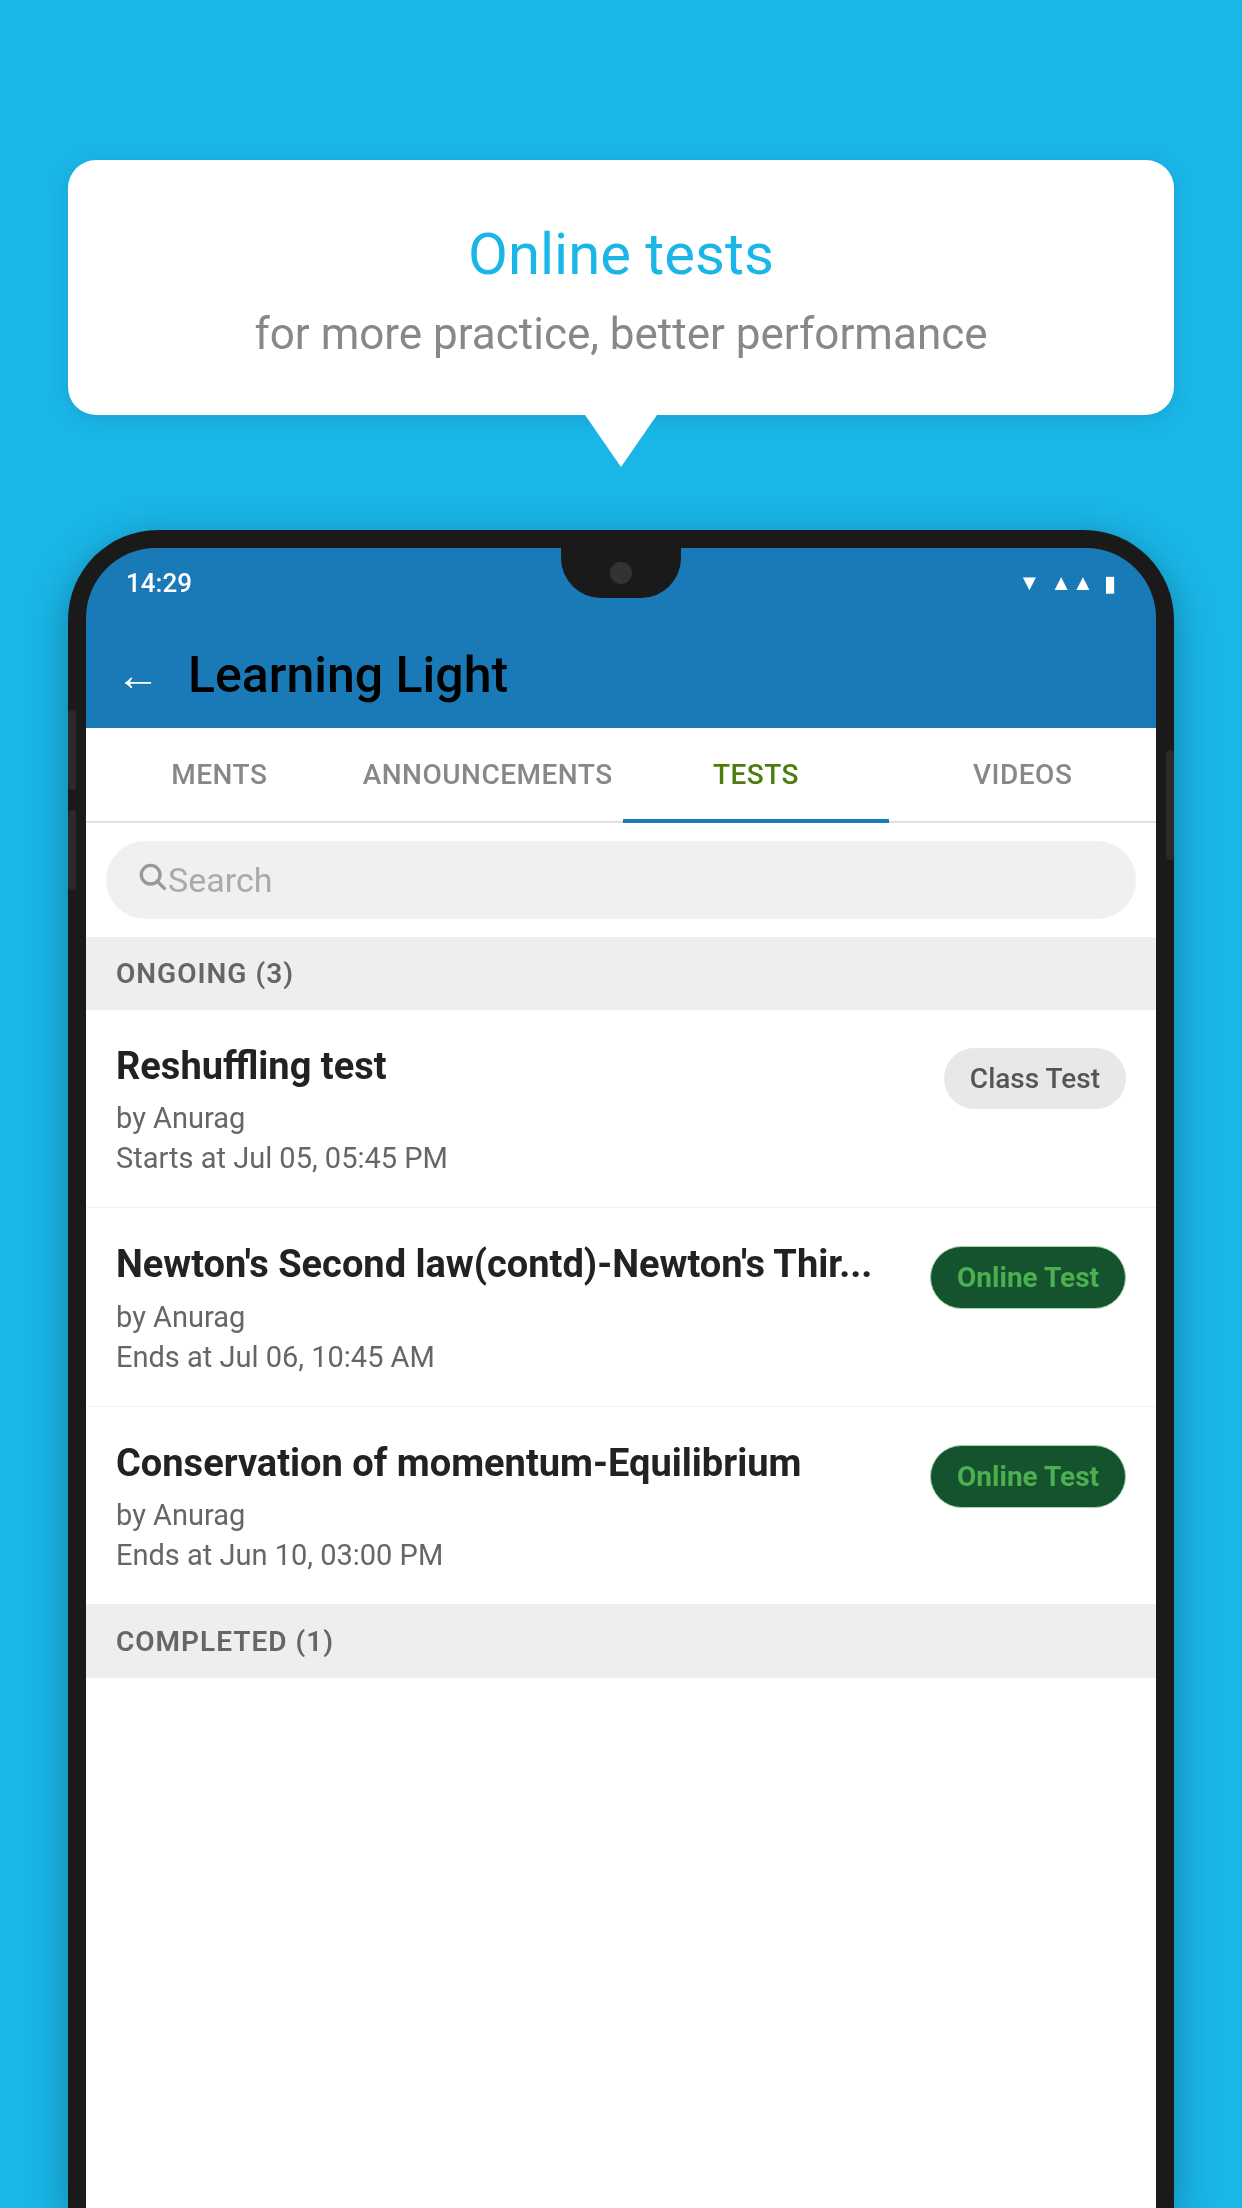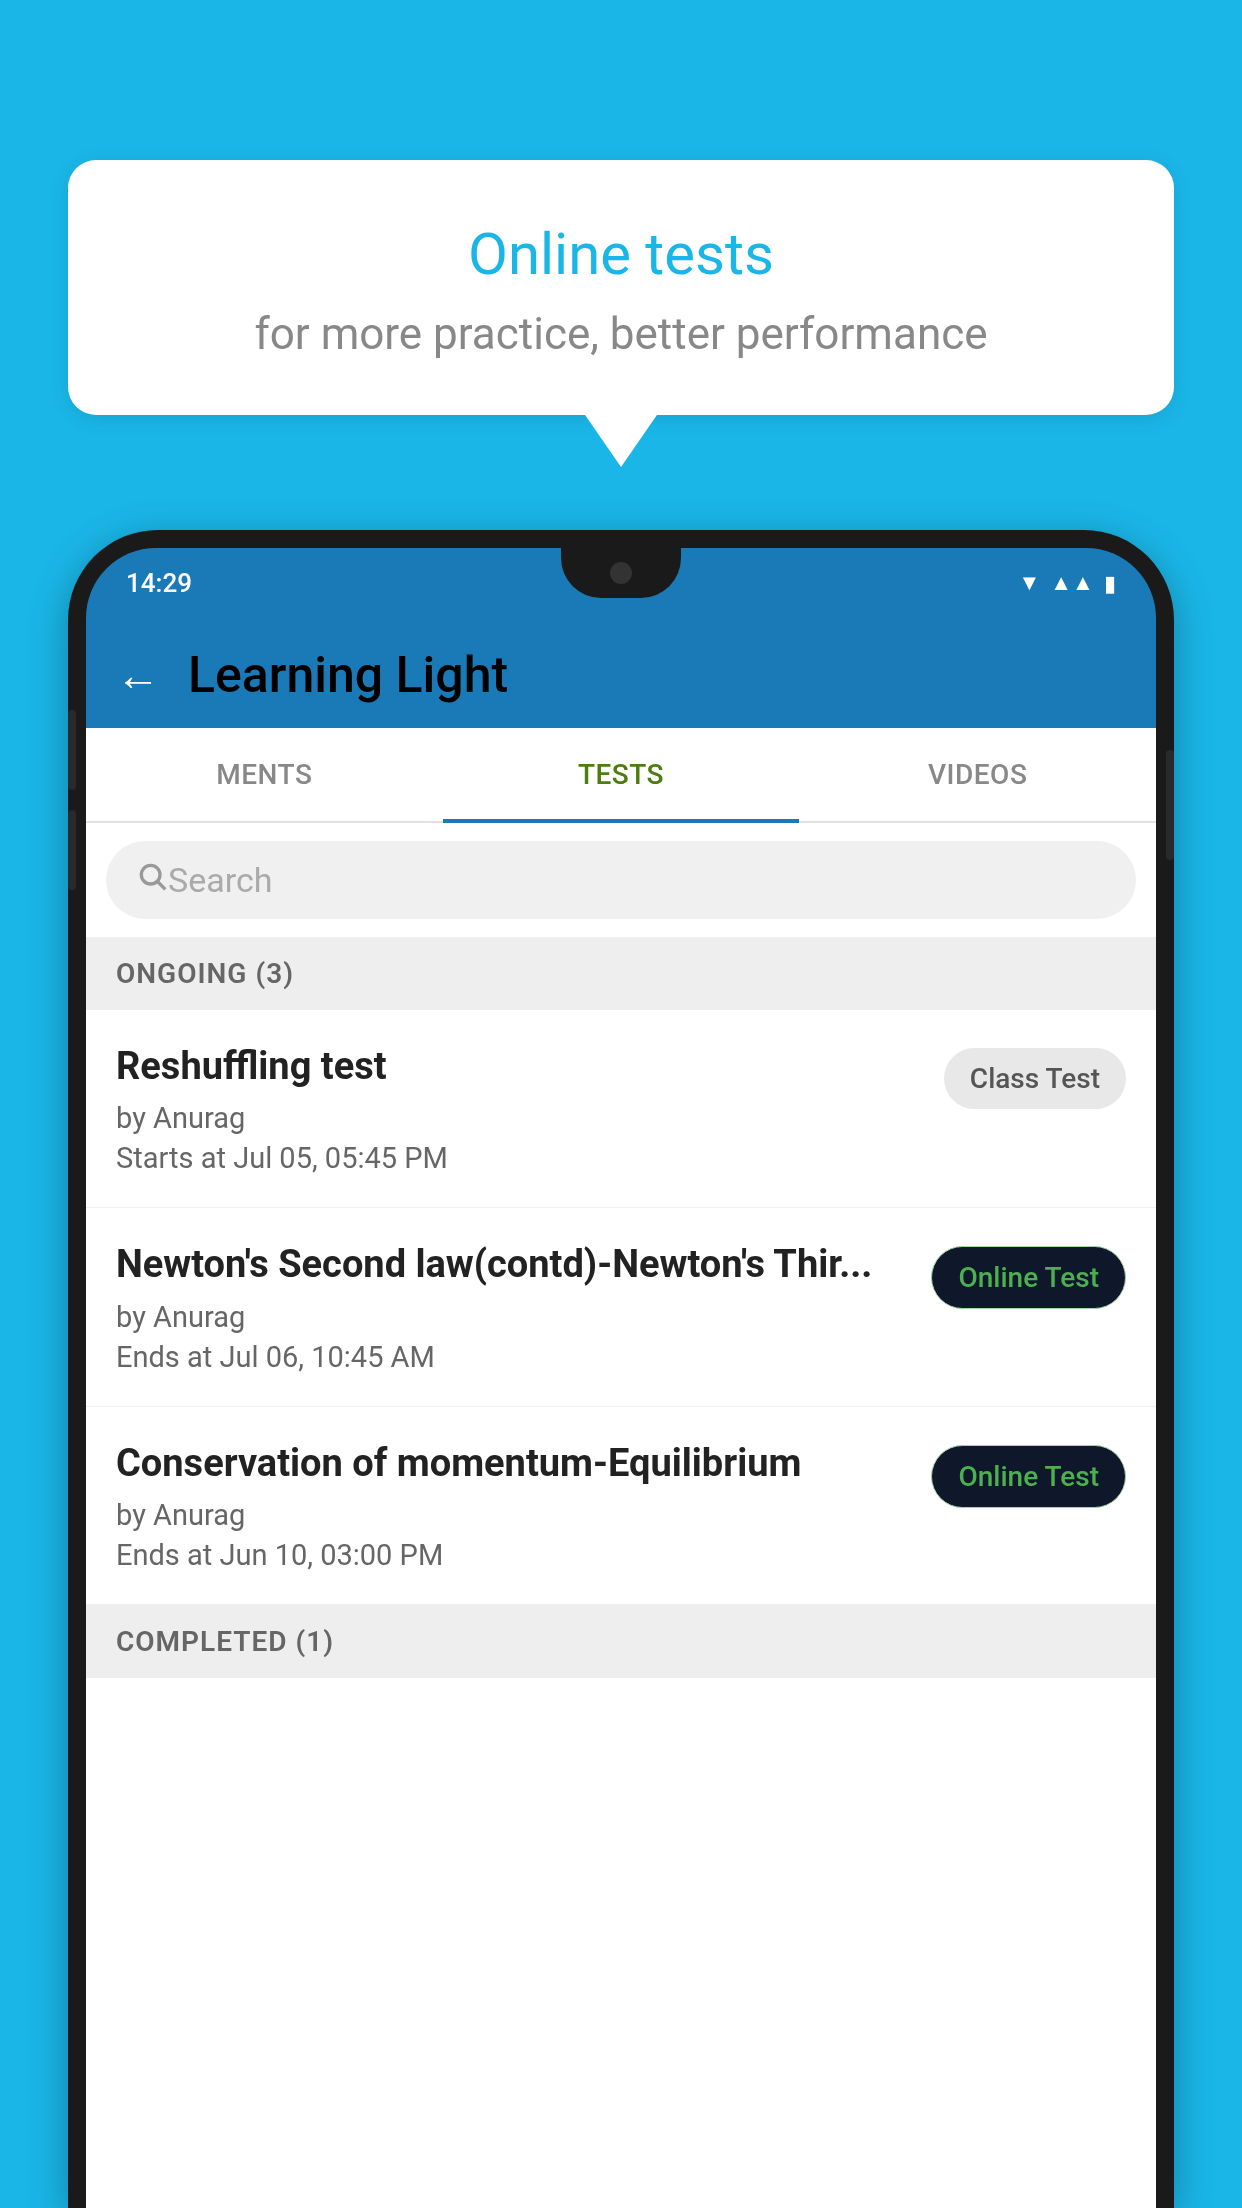--- a/index.html
+++ b/index.html
@@ -271,23 +271,24 @@
       margin-top: 6px;
       flex-shrink: 0;
     }
 
     .badge-class {
       background: #e8e8e8;
       color: #555;
     }
 
     .badge-online {
-      background: #0f172a;
+      background: #14532d;
       color: #4caf50;
       border: 1.5px solid #a5d6a7;
+      font-weight: bold;
     }
 
     
     .completed-section {
       background: #eeeeee;
       padding: 20px 30px;
       font-size: 28px;
       color: #666;
       font-weight: 600;
       letter-spacing: 1px;
@@ -350,20 +351,23 @@
   <div class="phone-screen">
 
     <div class="app-header">
       <span class="back-arrow">←</span>
       <span class="app-title">Learning Light</span>
     </div>
 
     <div class="tabs-bar">
       <div class="tab-item">
         <span>MENTS</span>
+      </div>
+      <div class="tab-item">
+        <span>ANNOUNCEMENTS</span>
       </div>
       <div class="tab-item active">
         <span>TESTS</span>
       </div>
       <div class="tab-item">
         <span>VIDEOS</span>
       </div>
     </div>
 
     <div class="search-container">

